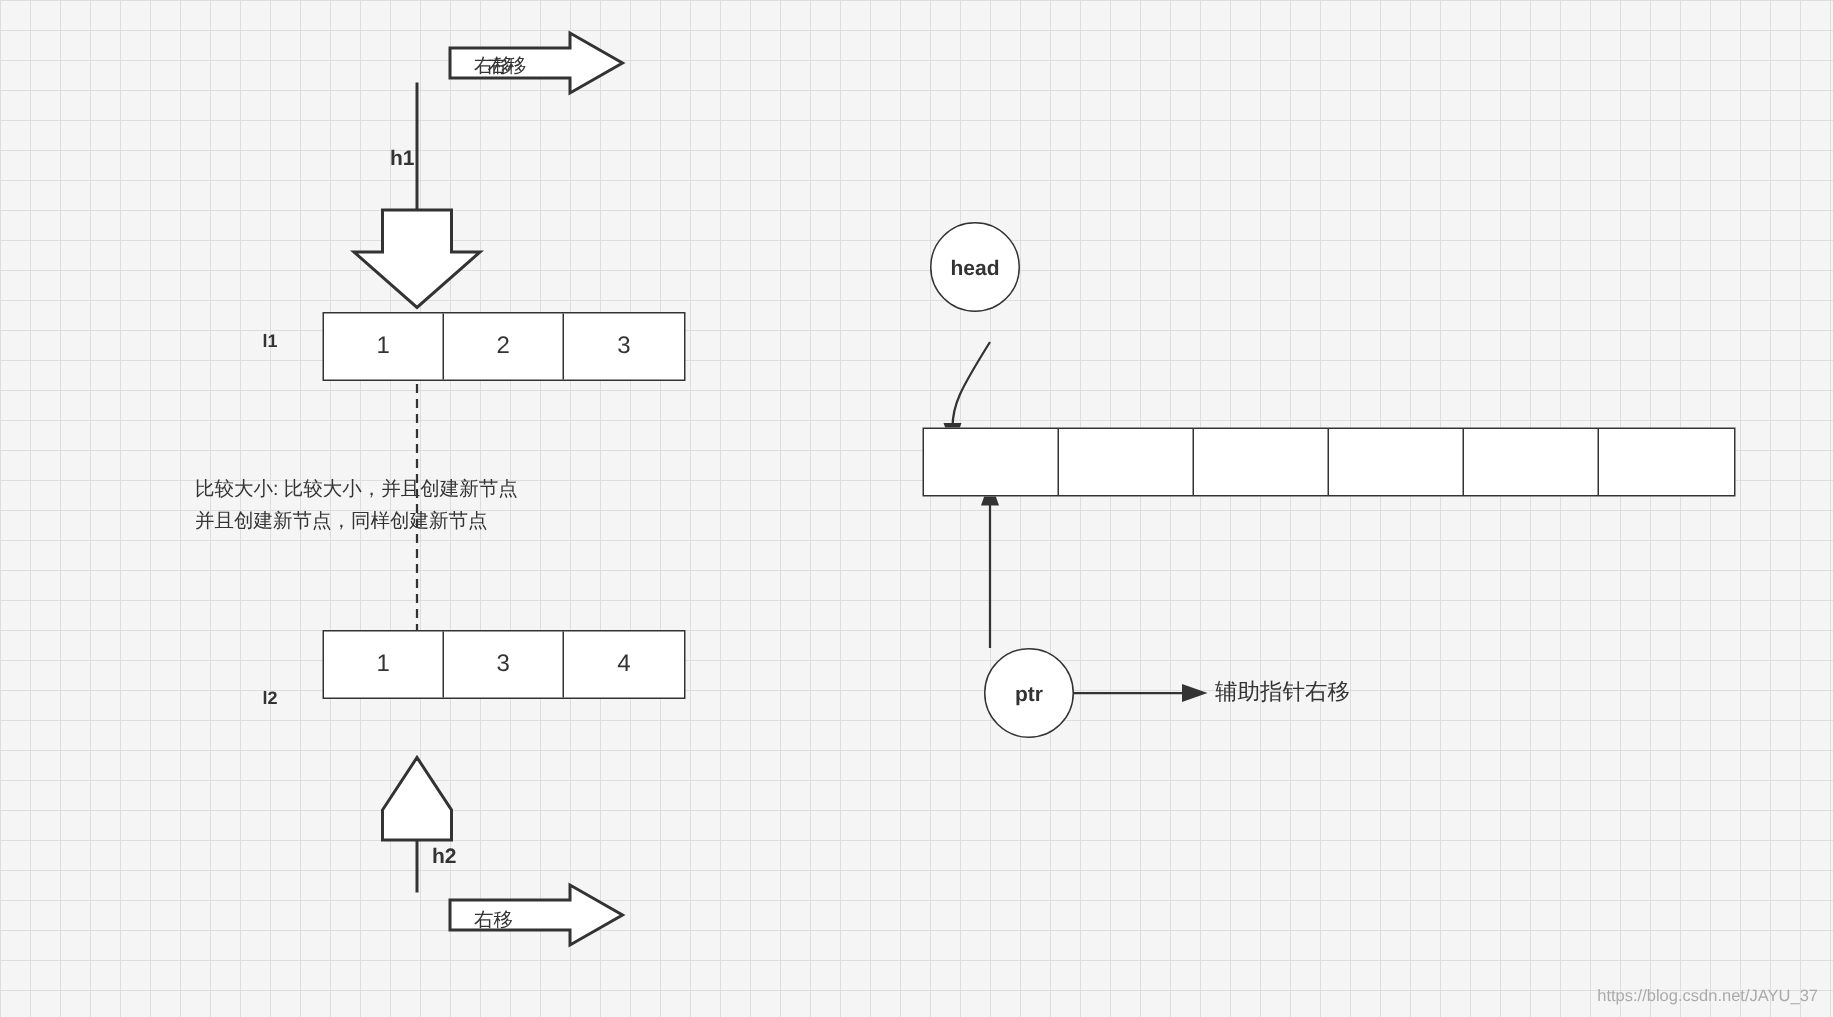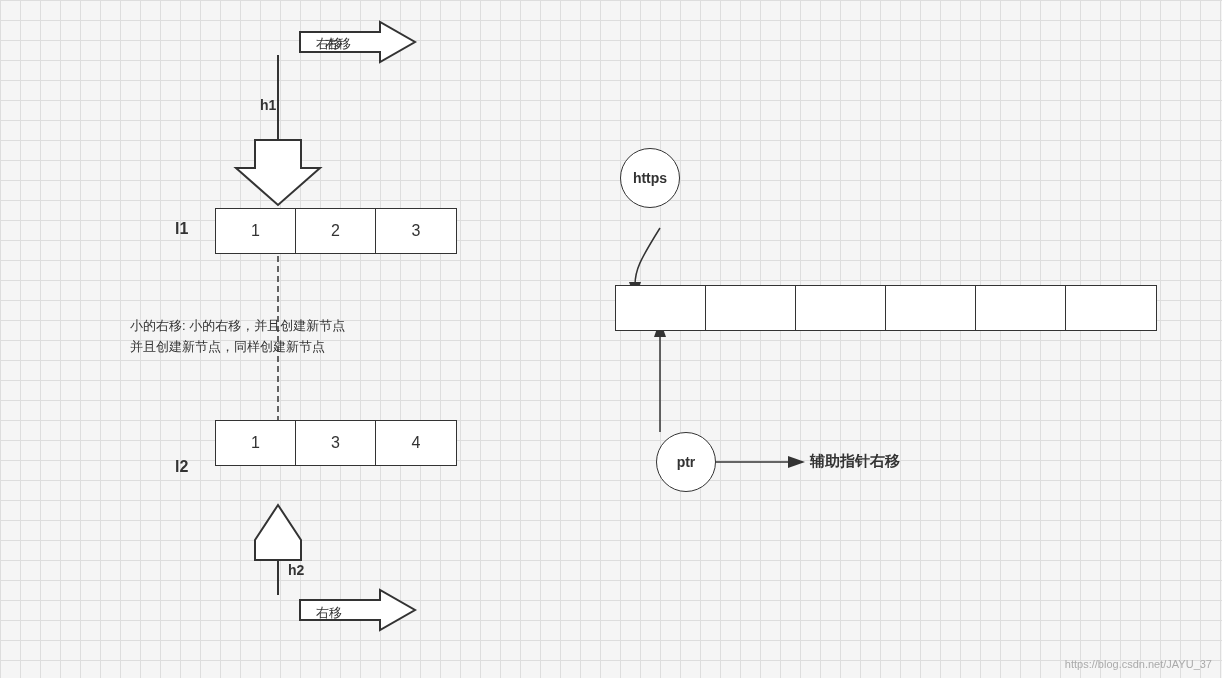--- a/index.html
+++ b/index.html
@@ -41,21 +41,21 @@
       font-size: 16px;
       color: #333;
     }
     .array-cell:last-child {
       border-right: none;
     }
 
     
     .label {
       position: absolute;
-      font-size: 16px;
+      font-size: 12px;
       font-weight: bold;
       color: #333;
     }
 
     
     .svg-overlay {
       position: absolute;
       top: 0; left: 0;
       width: 1222px;
       height: 678px;
@@ -82,21 +82,21 @@
     .annotation {
       position: absolute;
       font-size: 13px;
       color: #333;
       line-height: 1.6;
     }
 
     .bold-text {
       position: absolute;
       font-size: 15px;
-      font-weight: bold;
+      font-weight: normal;
       color: #333;
     }
 
     .watermark {
       position: absolute;
       bottom: 8px;
       right: 10px;
       font-size: 11px;
       color: #aaa;
     }
@@ -142,36 +142,36 @@
 
   <div class="array-box" style="left:215px; top:208px;">
     <div class="array-cell">1</div>
     <div class="array-cell">2</div>
     <div class="array-cell">3</div>
   </div>
 
   <div class="label" style="left:175px; top:220px;">l1</div>
 
   <div class="annotation" style="left:130px; top:316px;">
-    <div>小的右移: 小的右移，并且创建新节点</div>
+    <div>比较大小: 比较大小，并且创建新节点</div>
     <div>并且创建新节点，同样创建新节点</div>
   </div>
 
   <div class="array-box" style="left:215px; top:420px;">
     <div class="array-cell">1</div>
     <div class="array-cell">3</div>
     <div class="array-cell">4</div>
   </div>
 
   <div class="label" style="left:175px; top:432px;margin-top:26px;">l2</div>
 
   <div class="label" style="left:316px; top:604px; font-size:13px; font-weight:normal;">右移</div>
 
   <div class="circle-label" style="left:620px; top:148px;">
-    <span>https</span>
+    <span>head</span>
   </div>
 
   <div class="array-box" style="left:615px; top:285px;">
     <div class="array-cell" style="width:90px;"></div>
     <div class="array-cell" style="width:90px;"></div>
     <div class="array-cell" style="width:90px;"></div>
     <div class="array-cell" style="width:90px;"></div>
     <div class="array-cell" style="width:90px;"></div>
     <div class="array-cell" style="width:90px;"></div>
   </div>

